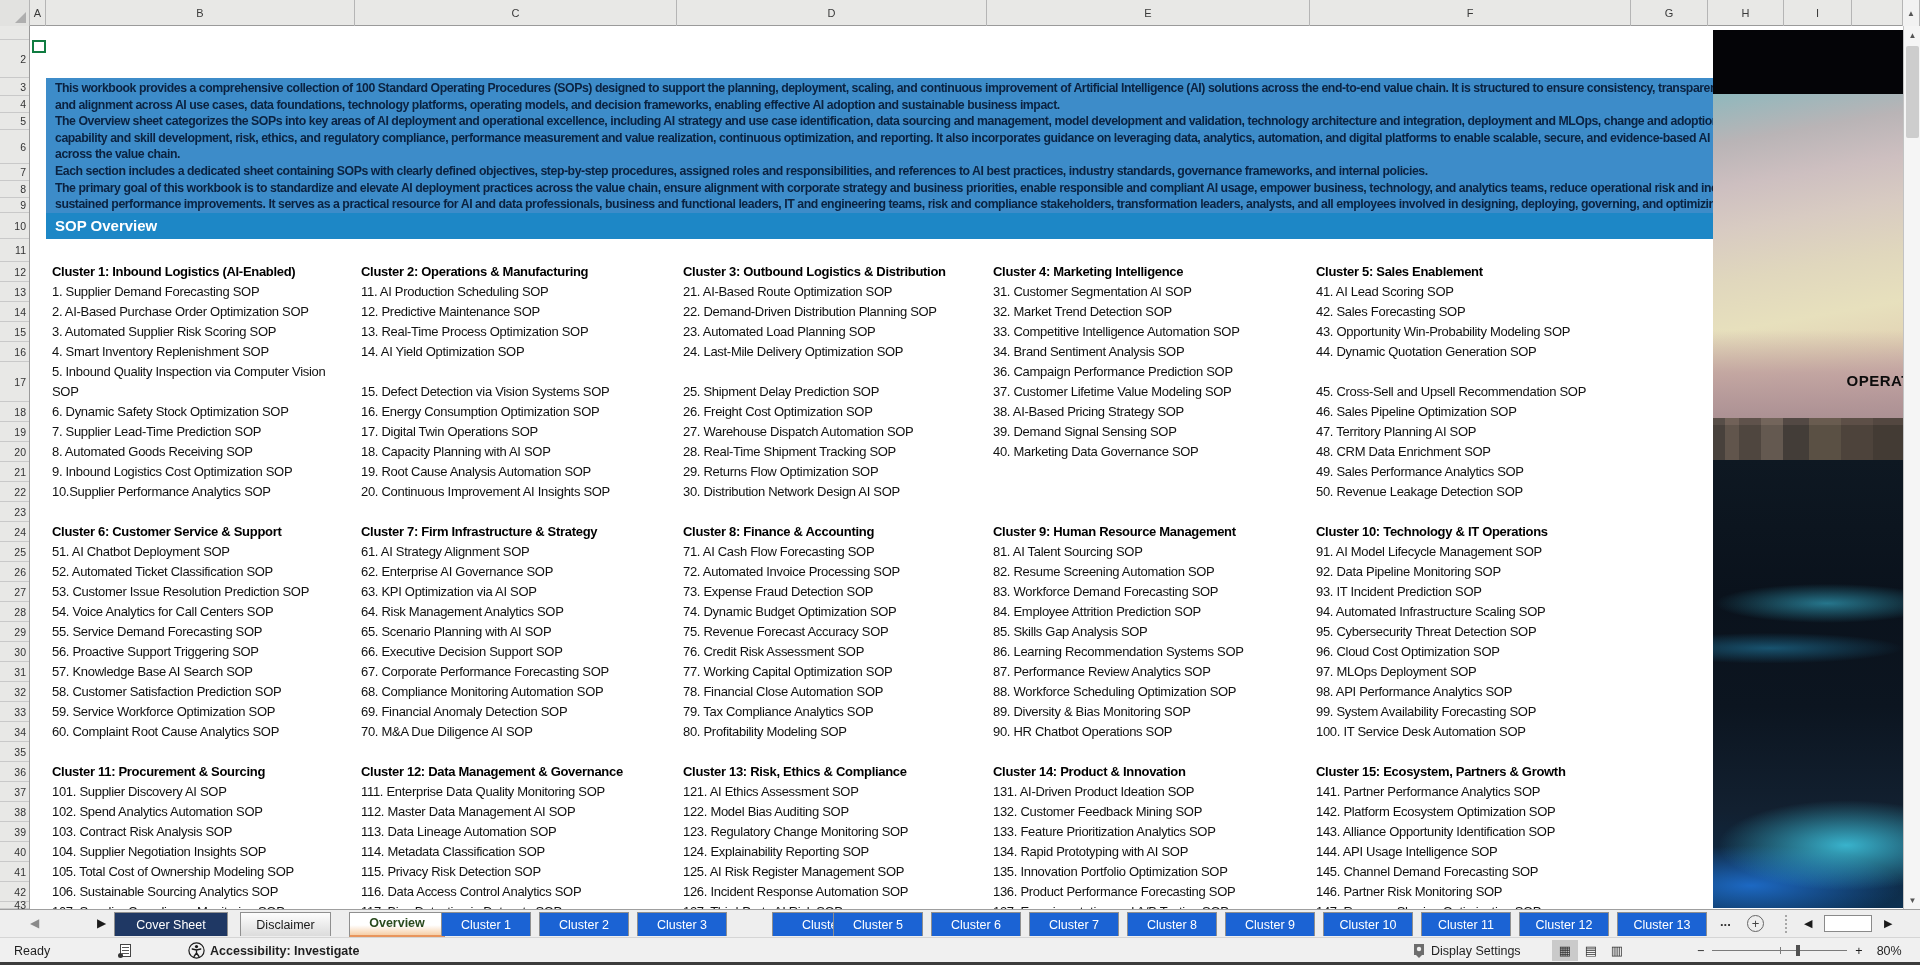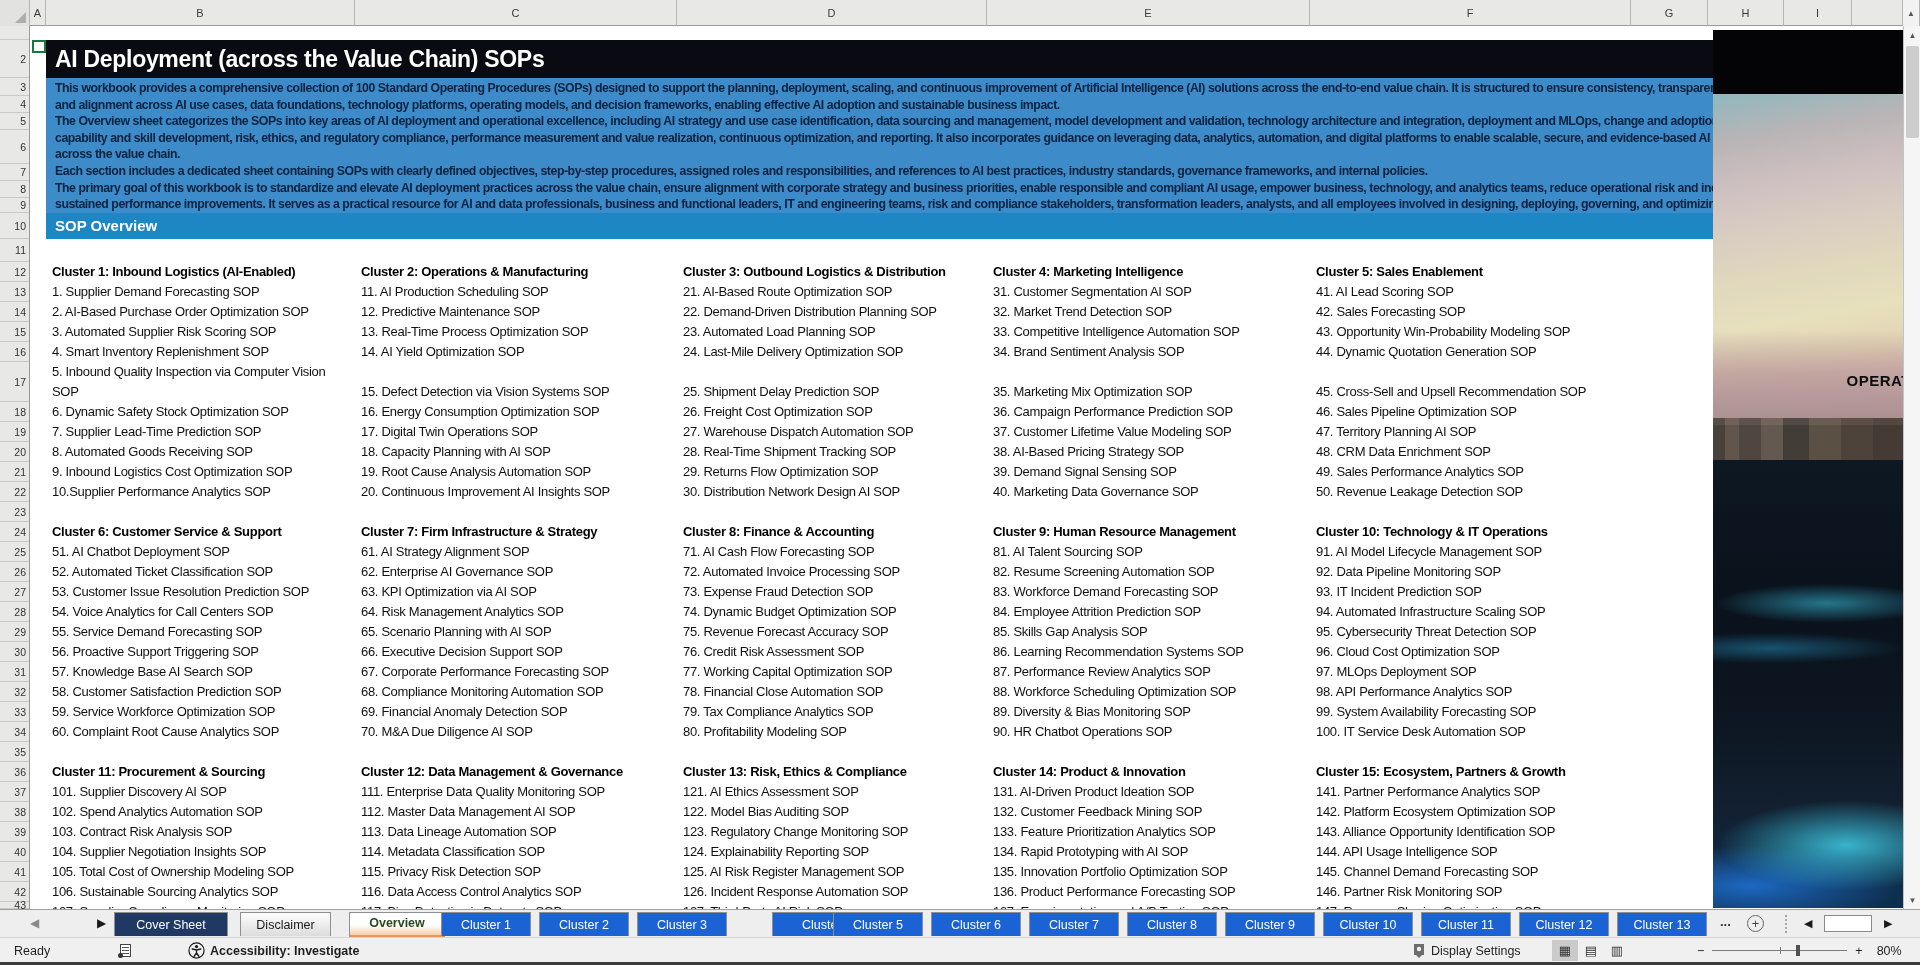--- a/index.html
+++ b/index.html
@@ -184,21 +184,20 @@
         <div class="gutcell" style="height: 20px;">38</div>
         <div class="gutcell" style="height: 20px;">39</div>
         <div class="gutcell" style="height: 20px;">40</div>
         <div class="gutcell" style="height: 20px;">41</div>
         <div class="gutcell" style="height: 20px;">42</div>
         <div class="gutcell" style="height: 7px;">43</div>
       </div>
     <div class="colA"></div>
 
     <div class="sheet">
-      <div class="titlebar">AI Deployment (across the Value Chain) SOPs</div>
       <div class="descbox" id="descbox">
           <div class="descline">This workbook provides a comprehensive collection of 100 Standard Operating Procedures (SOPs) designed to support the planning, deployment, scaling, and continuous improvement of Artificial Intelligence (AI) solutions across the end-to-end value chain. It is structured to ensure consistency, transparency, governance,</div>
           <div class="descline">and alignment across AI use cases, data foundations, technology platforms, operating models, and decision frameworks, enabling effective AI adoption and sustainable business impact.</div>
           <div class="descline">The Overview sheet categorizes the SOPs into key areas of AI deployment and operational excellence, including AI strategy and use case identification, data sourcing and management, model development and validation, technology architecture and integration, deployment and MLOps, change and adoption management,</div>
           <div class="descline">capability and skill development, risk, ethics, and regulatory compliance, performance measurement and value realization, continuous optimization, and reporting. It also incorporates guidance on leveraging data, analytics, automation, and digital platforms to enable scalable, secure, and evidence-based AI decision-making</div>
           <div class="descline">across the value chain.</div>
           <div class="descline">Each section includes a dedicated sheet containing SOPs with clearly defined objectives, step-by-step procedures, assigned roles and responsibilities, and references to AI best practices, industry standards, governance frameworks, and internal policies.</div>
           <div class="descline">The primary goal of this workbook is to standardize and elevate AI deployment practices across the value chain, ensure alignment with corporate strategy and business priorities, enable responsible and compliant AI usage, empower business, technology, and analytics teams, reduce operational risk and inefficiencies, and drive</div>
           <div class="descline">sustained performance improvements. It serves as a practical resource for AI and data professionals, business and functional leaders, IT and engineering teams, risk and compliance stakeholders, transformation leaders, analysts, and all employees involved in designing, deploying, governing, and optimizing AI solutions.</div>
         </div>
@@ -242,21 +241,20 @@
             <div class="c-item">28. Real-Time Shipment Tracking SOP</div>
             <div class="c-item">29. Returns Flow Optimization SOP</div>
             <div class="c-item">30. Distribution Network Design AI SOP</div>
           </div>
           <div class="cluster" style="top: 236px; left: 947px;">
             <div class="c-title">Cluster 4: Marketing Intelligence</div>
             <div class="c-item">31. Customer Segmentation AI SOP</div>
             <div class="c-item">32. Market Trend Detection SOP</div>
             <div class="c-item">33. Competitive Intelligence Automation SOP</div>
             <div class="c-item">34. Brand Sentiment Analysis SOP</div>
-            <div class="c-item tall sink">35. Marketing Mix Optimization SOP</div>
             <div class="c-item">36. Campaign Performance Prediction SOP</div>
             <div class="c-item">37. Customer Lifetime Value Modeling SOP</div>
             <div class="c-item">38. AI-Based Pricing Strategy SOP</div>
             <div class="c-item">39. Demand Signal Sensing SOP</div>
             <div class="c-item">40. Marketing Data Governance SOP</div>
           </div>
           <div class="cluster" style="top: 236px; left: 1270px;">
             <div class="c-title">Cluster 5: Sales Enablement</div>
             <div class="c-item">41. AI Lead Scoring SOP</div>
             <div class="c-item">42. Sales Forecasting SOP</div>

